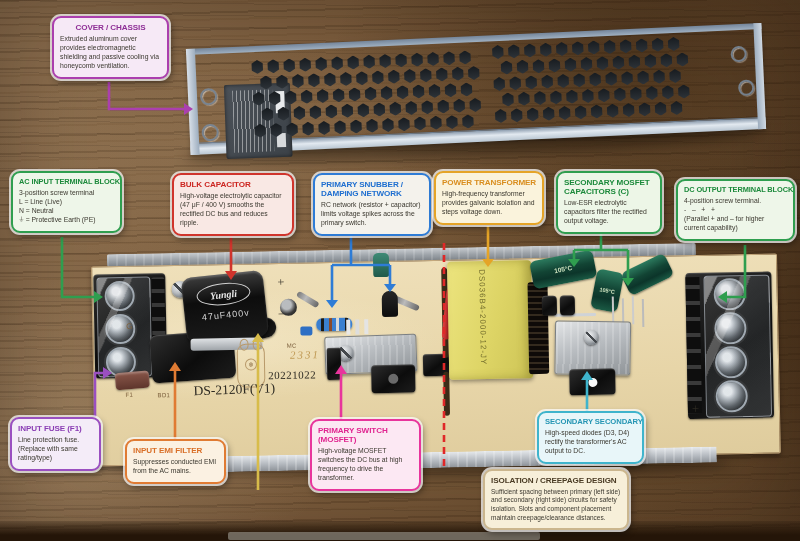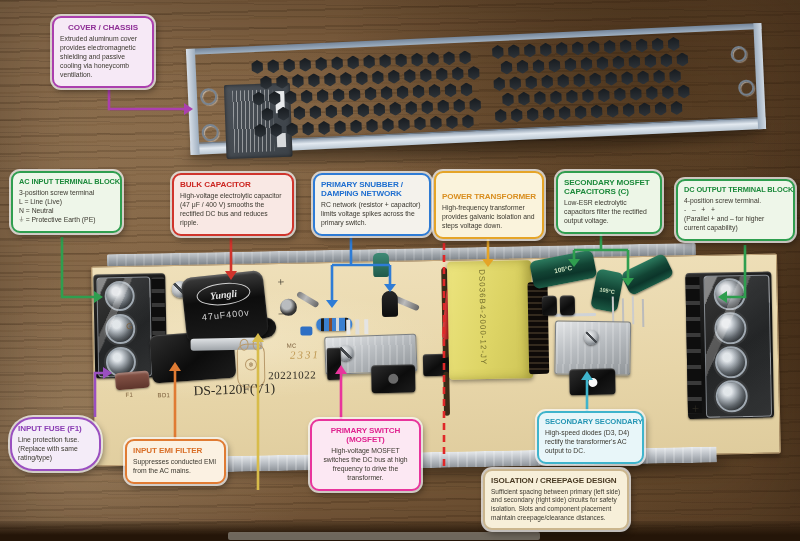--- a/index.html
+++ b/index.html
@@ -19,21 +19,21 @@
   .abs{position:absolute;}
   
   .callout{position:absolute;z-index:50;box-sizing:border-box;border:2px solid #888;
     border-radius:9px;padding:5px 6px 6px;background:#fff;
     box-shadow:0 0 0 2px rgba(255,255,255,0.72), 2px 3px 7px rgba(0,0,0,0.45);}
   .co-title{font-size:8.1px;font-weight:bold;line-height:1.15;margin-bottom:2.5px;white-space:nowrap;letter-spacing:-0.1px;}
   .co-title.wrap{white-space:normal;}
   .co-title.center{text-align:center;}
   .co-body{font-size:6.8px;line-height:1.32;color:#3b382f;}
   .co-lines{white-space:pre-wrap;}
-  .co-cover{left:52px;top:16px;width:102px;}
+  .co-cover{left:52px;top:16px;width:117px;}
   .co-ac{left:11px;top:171px;width:111px;}
   .co-bulk{left:172px;top:173px;width:122px;}
   .co-snub{left:313px;top:173px;width:118px;}
   .co-xfmr{left:434px;top:171px;width:110px;}
   .co-seccaps{left:556px;top:171px;width:106px;}
   .co-dcout{left:676px;top:179px;width:119px;}
   .co-fuse{left:10px;top:417px;width:91px;}
   .co-emi{left:125px;top:439px;width:101px;}
   .co-bridge{left:215px;top:490px;width:144px;}
   .co-mosfet{left:310px;top:419px;width:111px;}
@@ -400,43 +400,43 @@
   </div>
   <div class="callout co-bulk" style="border-color: rgb(208, 52, 44); background: rgb(249, 232, 228);">
     <div class="co-title" style="color: rgb(204, 37, 32);">BULK CAPACITOR</div>
     <div class="co-body">High-voltage electrolytic capacitor (47 μF / 400 V) smooths the rectified DC bus and reduces ripple.</div>
   </div>
   <div class="callout co-snub" style="border-color: rgb(46, 124, 214); background: rgb(244, 242, 236);">
     <div class="co-title wrap" style="color: rgb(31, 111, 208);">PRIMARY SNUBBER / DAMPING NETWORK</div>
     <div class="co-body">RC network (resistor + capacitor) limits voltage spikes across the primary switch.</div>
   </div>
   <div class="callout co-xfmr" style="border-color: rgb(229, 164, 39); background: rgb(250, 243, 220);">
-    <div class="co-title" style="color: rgb(217, 142, 31); margin-top: 14px;">POWER TRANSFORMER</div>
+    <div class="co-title" style="color: rgb(217, 142, 31);">POWER TRANSFORMER</div>
     <div class="co-body">High-frequency transformer provides galvanic isolation and steps voltage down.</div>
   </div>
   <div class="callout co-seccaps" style="border-color: rgb(47, 158, 79); background: rgb(237, 246, 231);">
     <div class="co-title wrap" style="color: rgb(29, 138, 60);">SECONDARY MOSFET CAPACITORS (C)</div>
     <div class="co-body">Low-ESR electrolytic capacitors filter the rectified output voltage.</div>
   </div>
   <div class="callout co-dcout" style="border-color: rgb(47, 158, 79); background: rgb(238, 246, 233);">
     <div class="co-title" style="font-size: 7.4px; color: rgb(29, 138, 60);">DC OUTPUT TERMINAL BLOCK</div>
     <div class="co-body co-lines">4-position screw terminal.
 -   –   +   +
 (Parallel + and – for higher
 current capability)</div>
   </div>
-  <div class="callout co-fuse" style="border-color: rgb(154, 79, 192); background: rgb(244, 236, 248); border-radius: 23px;">
+  <div class="callout co-fuse" style="border-color: rgb(154, 79, 192); background: rgb(244, 236, 248);">
     <div class="co-title" style="color: rgb(138, 61, 180);">INPUT FUSE (F1)</div>
     <div class="co-body">Line protection fuse. (Replace with same rating/type)</div>
   </div>
   <div class="callout co-emi" style="border-color: rgb(224, 123, 51); background: rgb(251, 241, 226);">
     <div class="co-title" style="color: rgb(217, 111, 40);">INPUT EMI FILTER</div>
     <div class="co-body">Suppresses conducted EMI from the AC mains.</div>
   </div>
-  <div class="callout co-mosfet" style="border-color: rgb(232, 53, 156); background: rgb(252, 232, 243); text-align: center;">
+  <div class="callout co-mosfet" style="border-color: rgb(232, 53, 156); background: rgb(252, 232, 243);">
     <div class="co-title wrap" style="color: rgb(224, 36, 144);">PRIMARY SWITCH (MOSFET)</div>
     <div class="co-body">High-voltage MOSFET switches the DC bus at high frequency to drive the transformer.</div>
   </div>
   <div class="callout co-secrect" style="border-color: rgb(63, 180, 204); background: rgb(232, 246, 249);">
     <div class="co-title" style="font-size: 7.7px; color: rgb(38, 150, 180);">SECONDARY SECONDARY</div>
     <div class="co-body">High-speed diodes (D3, D4) rectify the transformer's AC output to DC.</div>
   </div>
   <div class="callout co-iso" style="border-color: rgb(203, 182, 142); background: rgb(247, 239, 217); margin-left: 48px;">
     <div class="co-title" style="color: rgb(74, 59, 36);">ISOLATION / CREEPAGE DESIGN</div>
     <div class="co-body" style="font-size:6.5px;">Sufficient spacing between primary (left side) and secondary (right side) circuits for safety isolation. Slots and component placement maintain creepage/clearance distances.</div>

